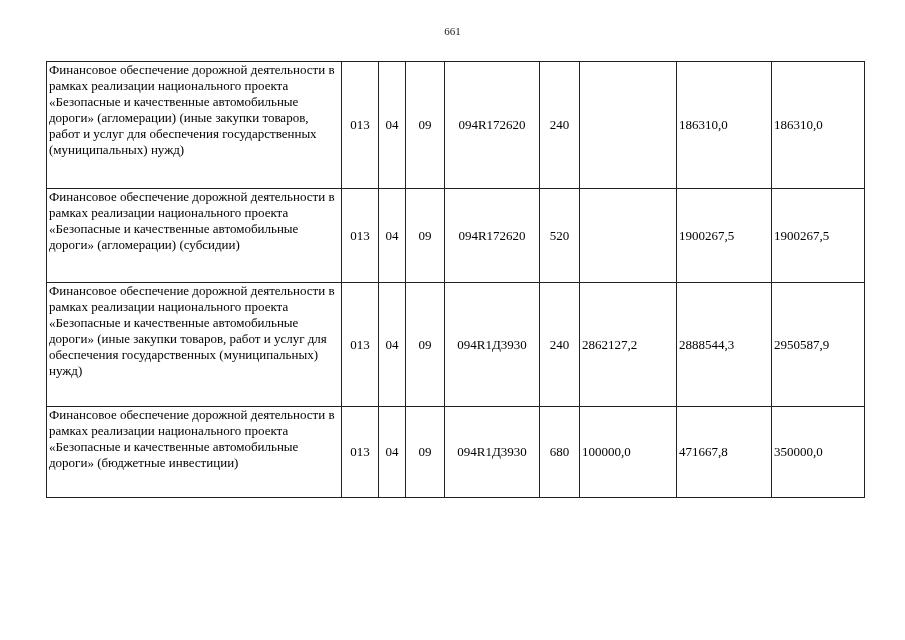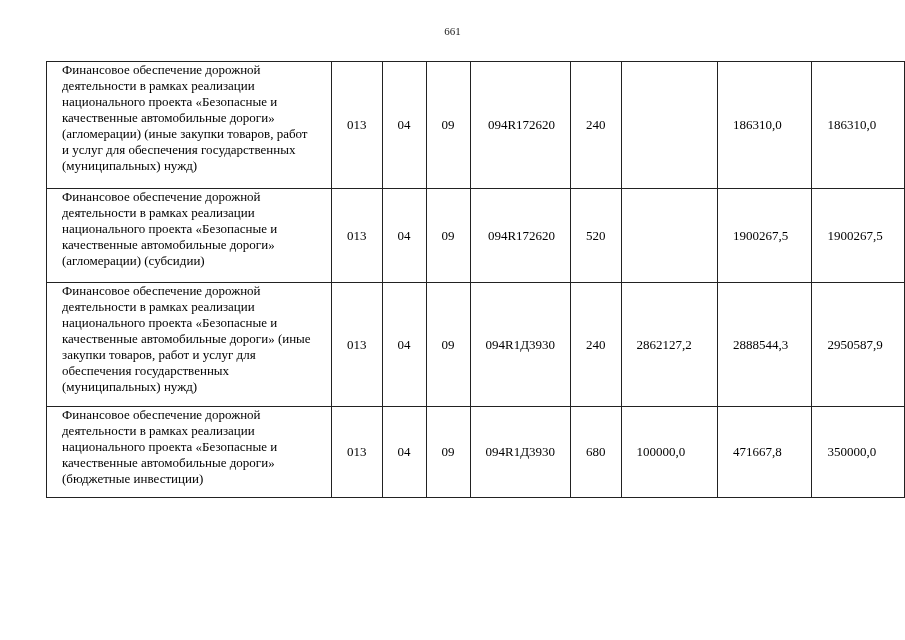--- a/index.html
+++ b/index.html
@@ -28,32 +28,32 @@
       position: absolute;
       top: 61px;
       left: 46px;
       border-collapse: collapse;
       table-layout: fixed;
       font-size: 13px;
       line-height: 16px;
     }
     table.budget td {
       border: 1px solid #222;
-      padding: 0 15px;
+      padding: 0 2px;
       vertical-align: middle;
     }
     td.desc {
       text-align: left;
       padding-left: 1px;
       padding-right: 2px;
     }
     td.desc.top {
       vertical-align: top;
     }
-    td.center { text-align: right; }
+    td.center { text-align: center; }
     td.num { text-align: left; padding-right: 1px; }
     .col-desc { width: 295px; }
     .col-ved { width: 37px; }
     .col-rz { width: 27px; }
     .col-pr { width: 39px; }
     .col-csr { width: 95px; }
     .col-vr { width: 40px; }
     .col-s1 { width: 97px; }
     .col-s2 { width: 95px; }
     .col-s3 { width: 93px; }

